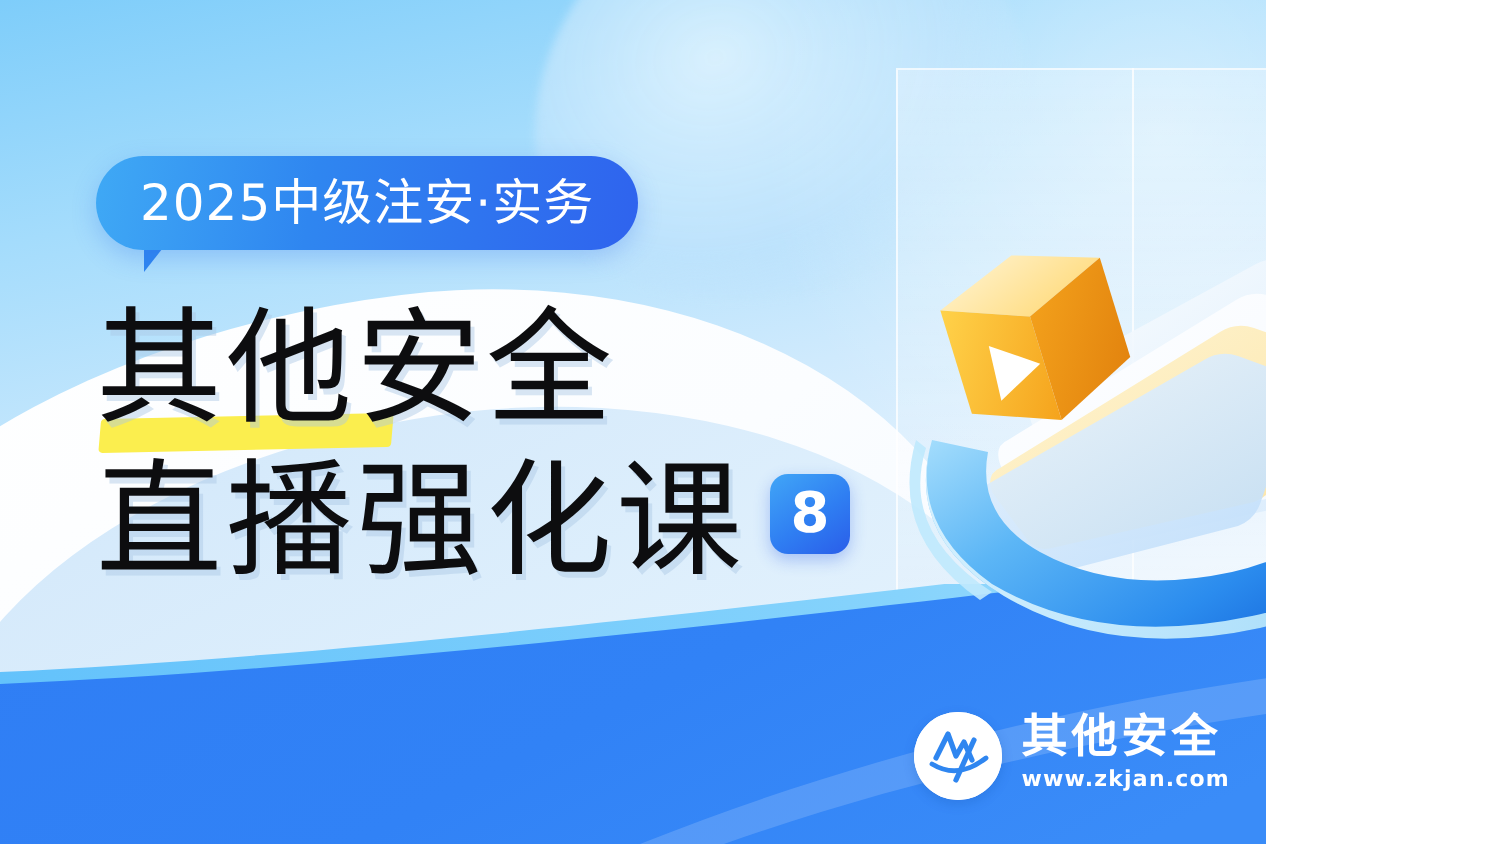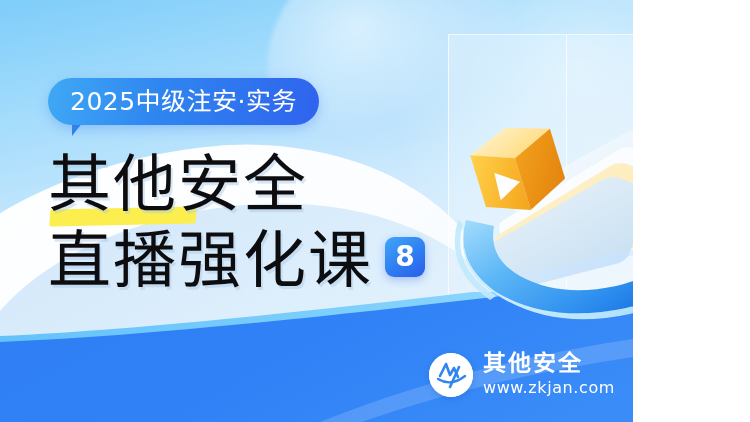--- a/index.html
+++ b/index.html
@@ -122,21 +122,21 @@
     background:#ffffff;
     display:flex;align-items:center;justify-content:center;
     box-shadow:0 2px 6px rgba(12,70,160,.20);
   }
   .logo-text{display:flex;flex-direction:column;justify-content:center;}
   .logo-name{
     color:#ffffff;font-size:23px;font-weight:700;letter-spacing:2px;line-height:1.1;
     font-family:"DejaVu Sans","Liberation Sans",sans-serif;
   }
   .logo-url{
-    color:#ffffff;font-size:16px;font-weight:400;letter-spacing:.6px;line-height:1.5;
+    color:#ffffff;font-size:11px;font-weight:700;letter-spacing:.6px;line-height:1.5;
     font-family:"DejaVu Sans","Liberation Sans",sans-serif;
   }
 </style>
 </head>
 <body>
 
 <div class="banner">
 
   <div class="blob-top"></div>
   <div class="glow-right"></div>

